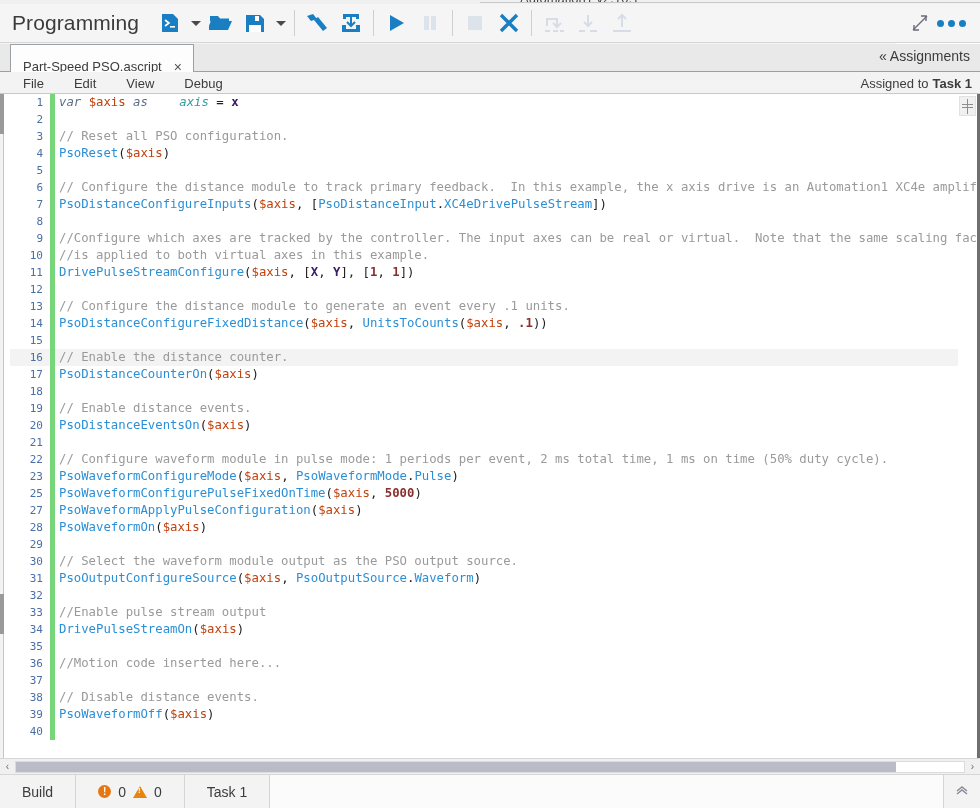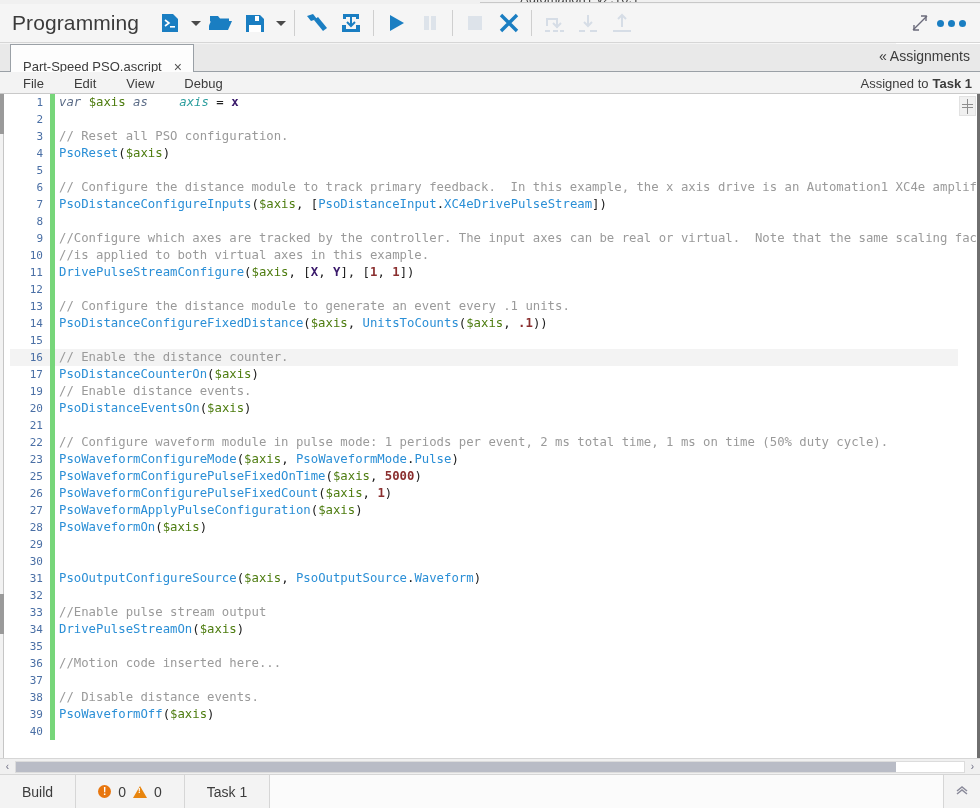--- a/index.html
+++ b/index.html
@@ -97,21 +97,21 @@
     line-height: 17px;
   }
   .chg { position: absolute; left: 40px; top: 0; width: 5px; height: 17px; background: #77d67a; }
   .src {
     position: absolute; left: 49px; top: 0; height: 17px; line-height: 17px;
     font-family: "DejaVu Sans Mono", monospace; font-size: 12.3px; color: #202020;
   }
   .cm  { color: #9a9a9a; margin-top: 8px; }
   .fn  { color: #2b8fd6; }
   .en  { color: #2b8fd6; }
-  .vr  { color: #4d7c0f; }
+  .vr  { color: #c2410c; }
   .kw  { color: #5a6b86; font-style: italic; text-align: center; }
   .ty  { color: #2a9d9d; font-style: italic; margin-left: 24px; }
   .nm  { color: #8a2f2f; font-weight: bold; }
   .id  { color: #3a1a6b; font-weight: bold; }
   .pn  { color: #202020; }
 
   .splitter {
     position: absolute; right: 4px; top: 2px; width: 17px; height: 20px;
     background: #f0f0f0; border: 1px solid #e2e2e2;
     display: flex; flex-direction: column; align-items: center; justify-content: center; gap: 2px;
@@ -315,31 +315,31 @@
         <div class="line"><span class="gutter">8</span><span class="chg"></span><span class="src"></span></div>
         <div class="line"><span class="gutter">9</span><span class="chg"></span><span class="src"><span class="cm">//Configure which axes are tracked by the controller. The input axes can be real or virtual.  Note that the same scaling factor (1)</span></span></div>
         <div class="line"><span class="gutter">10</span><span class="chg"></span><span class="src"><span class="cm">//is applied to both virtual axes in this example.</span></span></div>
         <div class="line"><span class="gutter">11</span><span class="chg"></span><span class="src"><span class="fn">DrivePulseStreamConfigure</span><span class="pn">(</span><span class="vr">$axis</span><span class="pn">, [</span><span class="id">X</span><span class="pn">, </span><span class="id">Y</span><span class="pn">], [</span><span class="nm">1</span><span class="pn">, </span><span class="nm">1</span><span class="pn">])</span></span></div>
         <div class="line"><span class="gutter">12</span><span class="chg"></span><span class="src"></span></div>
         <div class="line"><span class="gutter">13</span><span class="chg"></span><span class="src"><span class="cm">// Configure the distance module to generate an event every .1 units.</span></span></div>
         <div class="line"><span class="gutter">14</span><span class="chg"></span><span class="src"><span class="fn">PsoDistanceConfigureFixedDistance</span><span class="pn">(</span><span class="vr">$axis</span><span class="pn">, </span><span class="fn">UnitsToCounts</span><span class="pn">(</span><span class="vr">$axis</span><span class="pn">, </span><span class="nm">.1</span><span class="pn">))</span></span></div>
         <div class="line"><span class="gutter">15</span><span class="chg"></span><span class="src"></span></div>
         <div class="line hl"><span class="gutter">16</span><span class="chg"></span><span class="src"><span class="cm">// Enable the distance counter.</span></span></div>
         <div class="line"><span class="gutter">17</span><span class="chg"></span><span class="src"><span class="fn">PsoDistanceCounterOn</span><span class="pn">(</span><span class="vr">$axis</span><span class="pn">)</span></span></div>
+        <div class="line"><span class="gutter">18</span><span class="chg"></span><span class="src"></span></div>
         <div class="line"><span class="gutter">19</span><span class="chg"></span><span class="src"><span class="cm">// Enable distance events.</span></span></div>
         <div class="line"><span class="gutter">20</span><span class="chg"></span><span class="src"><span class="fn">PsoDistanceEventsOn</span><span class="pn">(</span><span class="vr">$axis</span><span class="pn">)</span></span></div>
         <div class="line"><span class="gutter">21</span><span class="chg"></span><span class="src"></span></div>
         <div class="line"><span class="gutter">22</span><span class="chg"></span><span class="src"><span class="cm">// Configure waveform module in pulse mode: 1 periods per event, 2 ms total time, 1 ms on time (50% duty cycle).</span></span></div>
         <div class="line"><span class="gutter">23</span><span class="chg"></span><span class="src"><span class="fn">PsoWaveformConfigureMode</span><span class="pn">(</span><span class="vr">$axis</span><span class="pn">, </span><span class="en">PsoWaveformMode</span><span class="pn">.</span><span class="en">Pulse</span><span class="pn">)</span></span></div>
         <div class="line"><span class="gutter">25</span><span class="chg"></span><span class="src"><span class="fn">PsoWaveformConfigurePulseFixedOnTime</span><span class="pn">(</span><span class="vr">$axis</span><span class="pn">, </span><span class="nm">5000</span><span class="pn">)</span></span></div>
-        <div class="line"><span class="gutter">26</span><span class="chg"></span><span class="src"><span class="fn">PsoWaveformConfigurePulseFixedCount</span><span class="pn">(</span><span class="vr">$axis</span><span class="pn">, </span><span class="nm">1</span><span class="pn">)</span></span></div>
         <div class="line"><span class="gutter">27</span><span class="chg"></span><span class="src"><span class="fn">PsoWaveformApplyPulseConfiguration</span><span class="pn">(</span><span class="vr">$axis</span><span class="pn">)</span></span></div>
         <div class="line"><span class="gutter">28</span><span class="chg"></span><span class="src"><span class="fn">PsoWaveformOn</span><span class="pn">(</span><span class="vr">$axis</span><span class="pn">)</span></span></div>
         <div class="line"><span class="gutter">29</span><span class="chg"></span><span class="src"></span></div>
-        <div class="line"><span class="gutter">30</span><span class="chg"></span></div>
+        <div class="line"><span class="gutter">30</span><span class="chg"></span><span class="src"><span class="cm">// Select the waveform module output as the PSO output source.</span></span></div>
         <div class="line"><span class="gutter">31</span><span class="chg"></span><span class="src"><span class="fn">PsoOutputConfigureSource</span><span class="pn">(</span><span class="vr">$axis</span><span class="pn">, </span><span class="en">PsoOutputSource</span><span class="pn">.</span><span class="en">Waveform</span><span class="pn">)</span></span></div>
         <div class="line"><span class="gutter">32</span><span class="chg"></span><span class="src"></span></div>
         <div class="line"><span class="gutter">33</span><span class="chg"></span><span class="src"><span class="cm">//Enable pulse stream output</span></span></div>
         <div class="line"><span class="gutter">34</span><span class="chg"></span><span class="src"><span class="fn">DrivePulseStreamOn</span><span class="pn">(</span><span class="vr">$axis</span><span class="pn">)</span></span></div>
         <div class="line"><span class="gutter">35</span><span class="chg"></span><span class="src"></span></div>
         <div class="line"><span class="gutter">36</span><span class="chg"></span><span class="src"><span class="cm">//Motion code inserted here...</span></span></div>
         <div class="line"><span class="gutter">37</span><span class="chg"></span><span class="src"></span></div>
         <div class="line"><span class="gutter">38</span><span class="chg"></span><span class="src"><span class="cm">// Disable distance events.</span></span></div>
         <div class="line"><span class="gutter">39</span><span class="chg"></span><span class="src"><span class="fn">PsoWaveformOff</span><span class="pn">(</span><span class="vr">$axis</span><span class="pn">)</span></span></div>
         <div class="line"><span class="gutter">40</span><span class="chg"></span><span class="src"></span></div>

